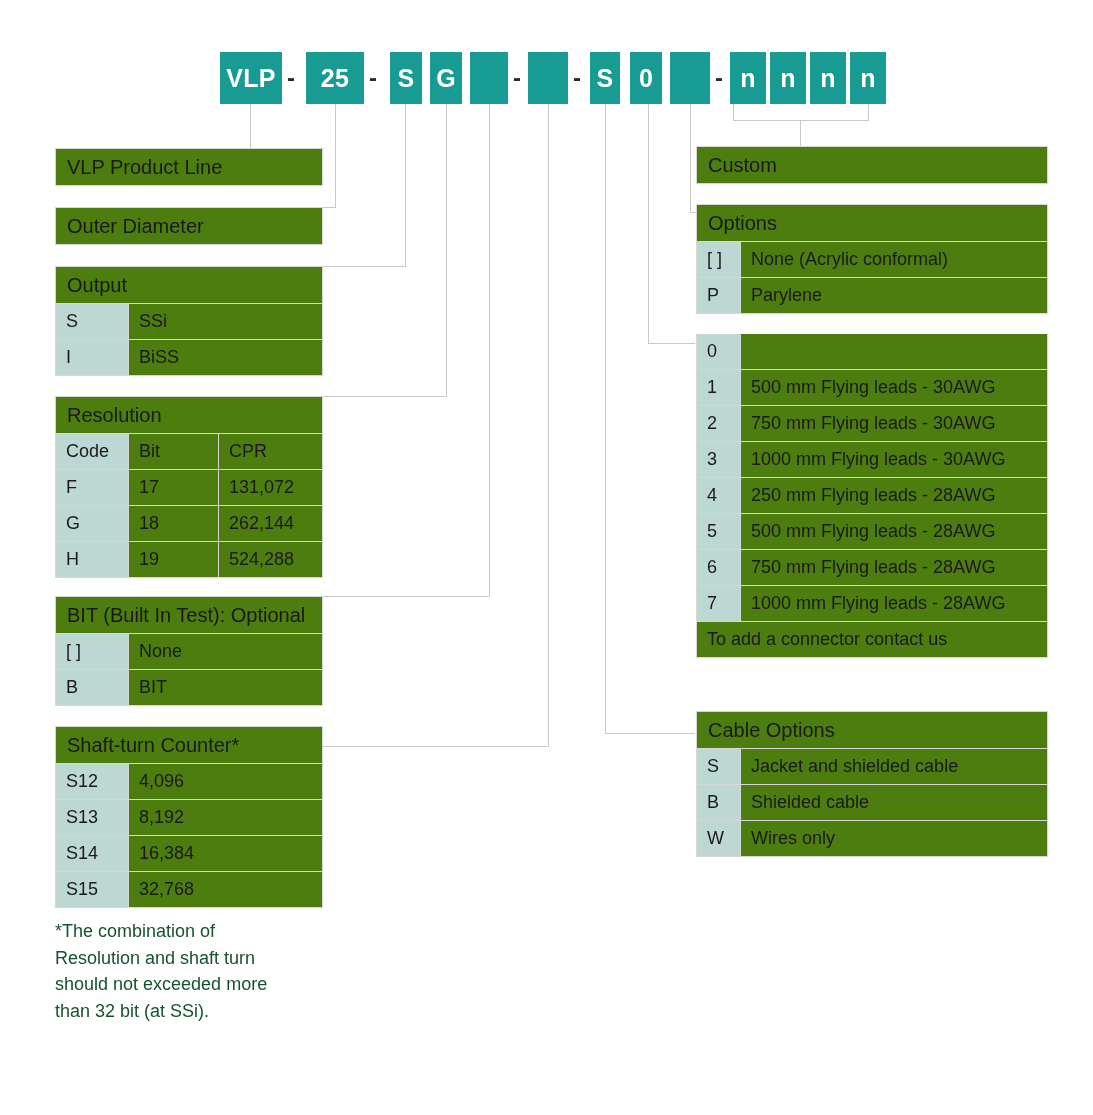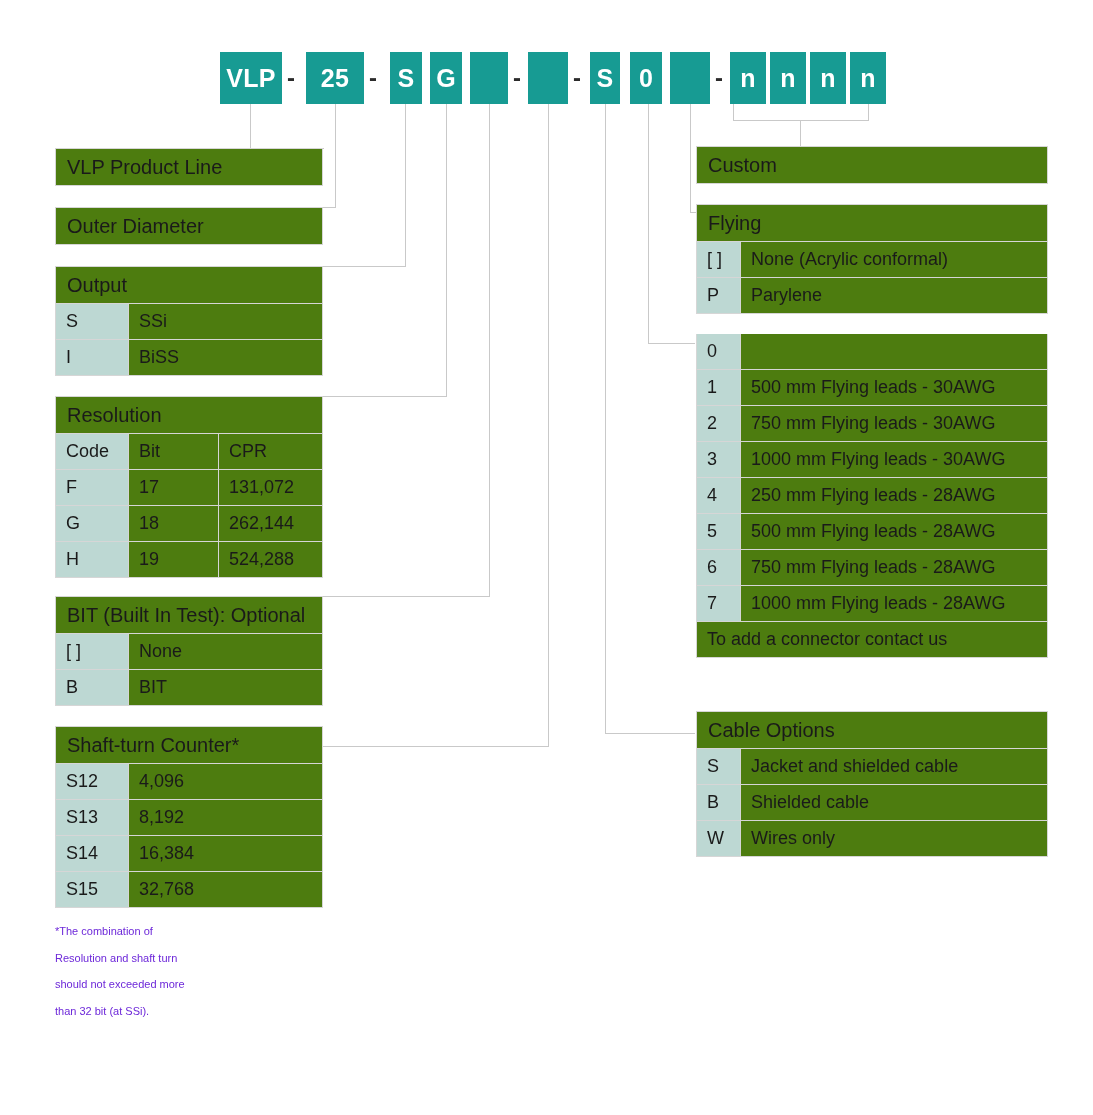--- a/index.html
+++ b/index.html
@@ -91,23 +91,23 @@
   .cell.mid {
     border-right: 1px solid #d6d6d6;
     flex: none;
   }
   .hdr { height: 38px; }
   .dat { height: 36px; }
 
   
   .footnote {
     position: absolute;
-    font-size: 11px;
+    font-size: 18px;
     line-height: 26.5px;
-    color: #6d28d9;
+    color: #14532d;
     white-space: pre-line;
   }
 </style>
 </head>
 <body>
 
 <div id="stage">
 
   <div id="pn-layer">
       <div class="pn-box" style="left: 220px; top: 52px; width: 62px; height: 52px;">VLP</div>
@@ -259,21 +259,21 @@
 than 32 bit (at SSi).</div>
 
   <div class="tbl" style="left:696px; top:146px; width:352px;">
     <div class="row first hdr">
       <div class="cell title grow">Custom</div>
     </div>
   </div>
 
   <div class="tbl" style="left:696px; top:204px; width:352px;">
     <div class="row first hdr">
-      <div class="cell title grow">Flying</div>
+      <div class="cell title grow">Options</div>
     </div>
     <div class="row dat">
       <div class="cell code" style="width:44px;">[ ]</div>
       <div class="cell grow">None (Acrylic conformal)</div>
     </div>
     <div class="row dat">
       <div class="cell code" style="width:44px;">P</div>
       <div class="cell grow">Parylene</div>
     </div>
   </div>

